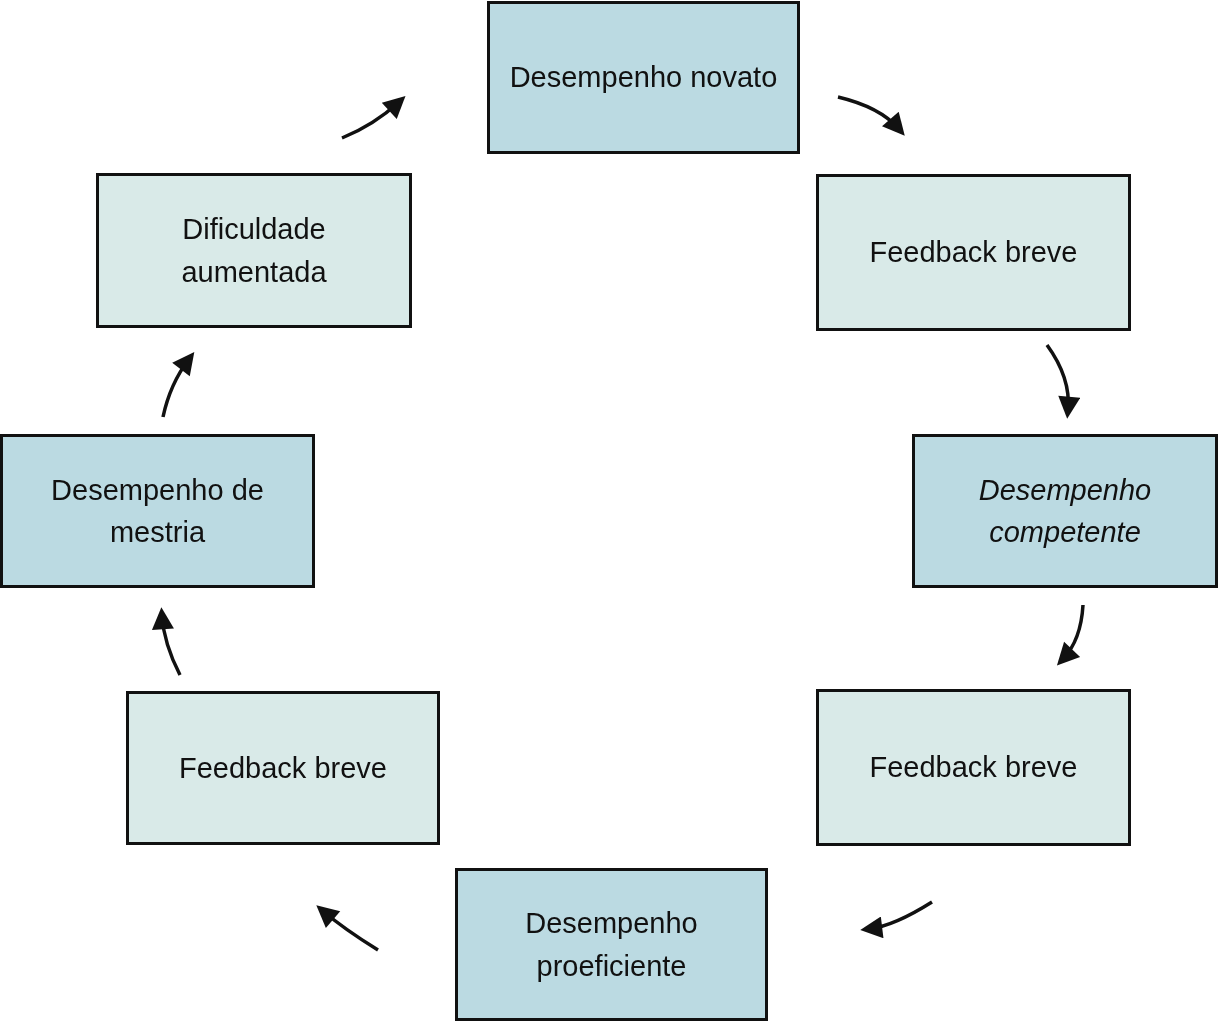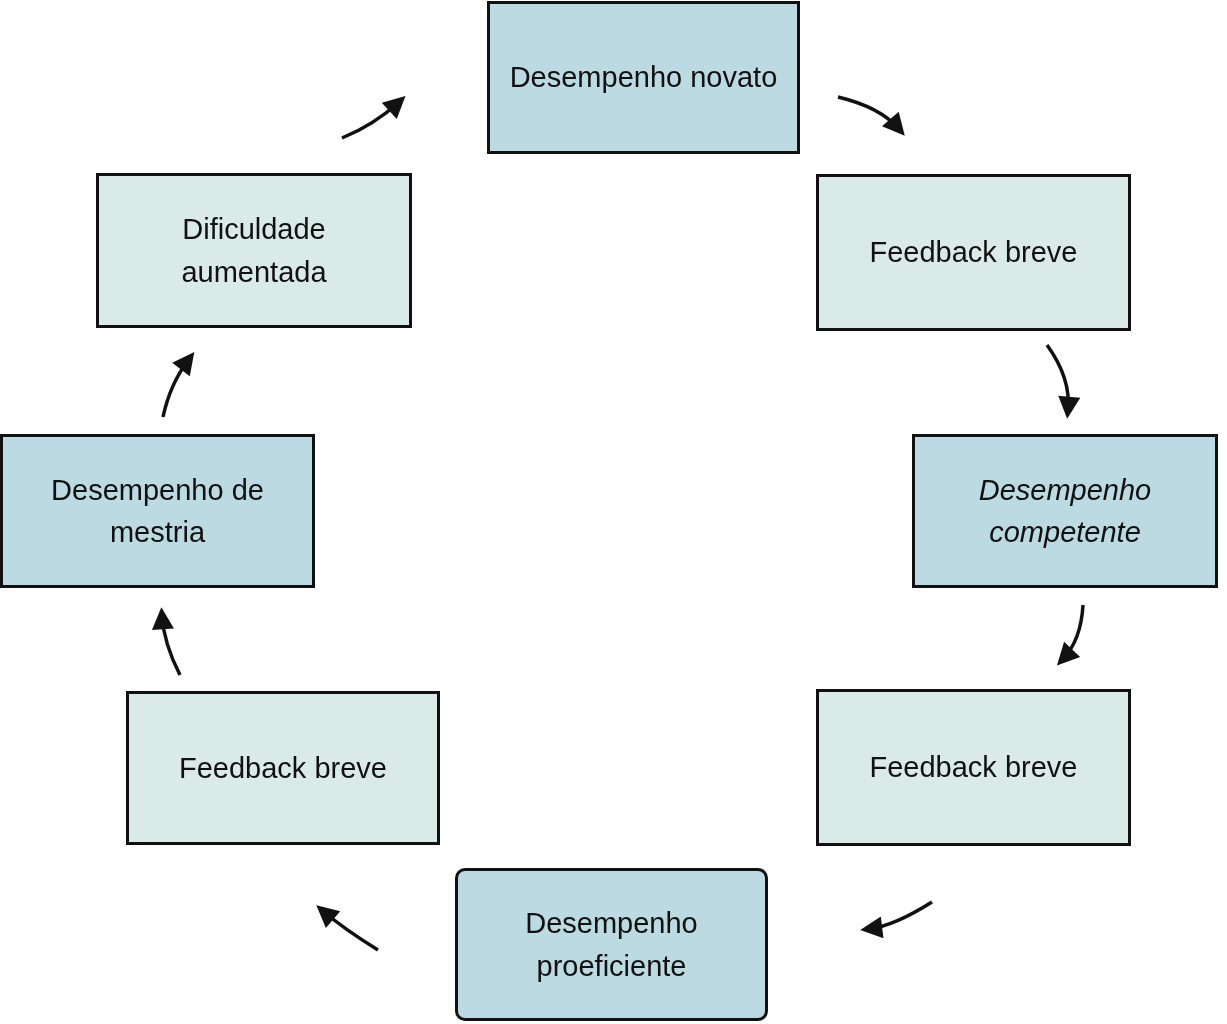--- a/index.html
+++ b/index.html
@@ -30,21 +30,21 @@
   .node.performance { background: #bbdae2; }
   .node.feedback    { background: #d9eae8; }
   .node span { display: inline-block; }
   .node.wrap2 span { max-width: 245px; }
 
   
   .pos-novato       { left: 455px; top: 1px;   width: 313px; height: 153px; margin-left: 32px; }
   .pos-feedback-tr  { left: 816px; top: 174px; width: 315px; height: 157px; }
   .pos-competente   { left: 912px; top: 434px; width: 306px; height: 154px; font-style: italic; }
   .pos-feedback-br  { left: 816px; top: 689px; width: 315px; height: 157px; }
-  .pos-proeficiente { left: 455px; top: 868px; width: 313px; height: 153px; border-radius: 10px; }
+  .pos-proeficiente { left: 455px; top: 868px; width: 313px; height: 153px; }
   .pos-feedback-bl  { left: 126px; top: 691px; width: 314px; height: 154px; }
   .pos-mestria      { left: 0px;   top: 434px; width: 315px; height: 154px; }
   .pos-dificuldade  { left: 96px;  top: 173px; width: 316px; height: 155px; }
 
   .arrow-layer {
     position: absolute;
     left: 0; top: 0;
     width: 1227px;
     height: 1024px;
     pointer-events: none;

